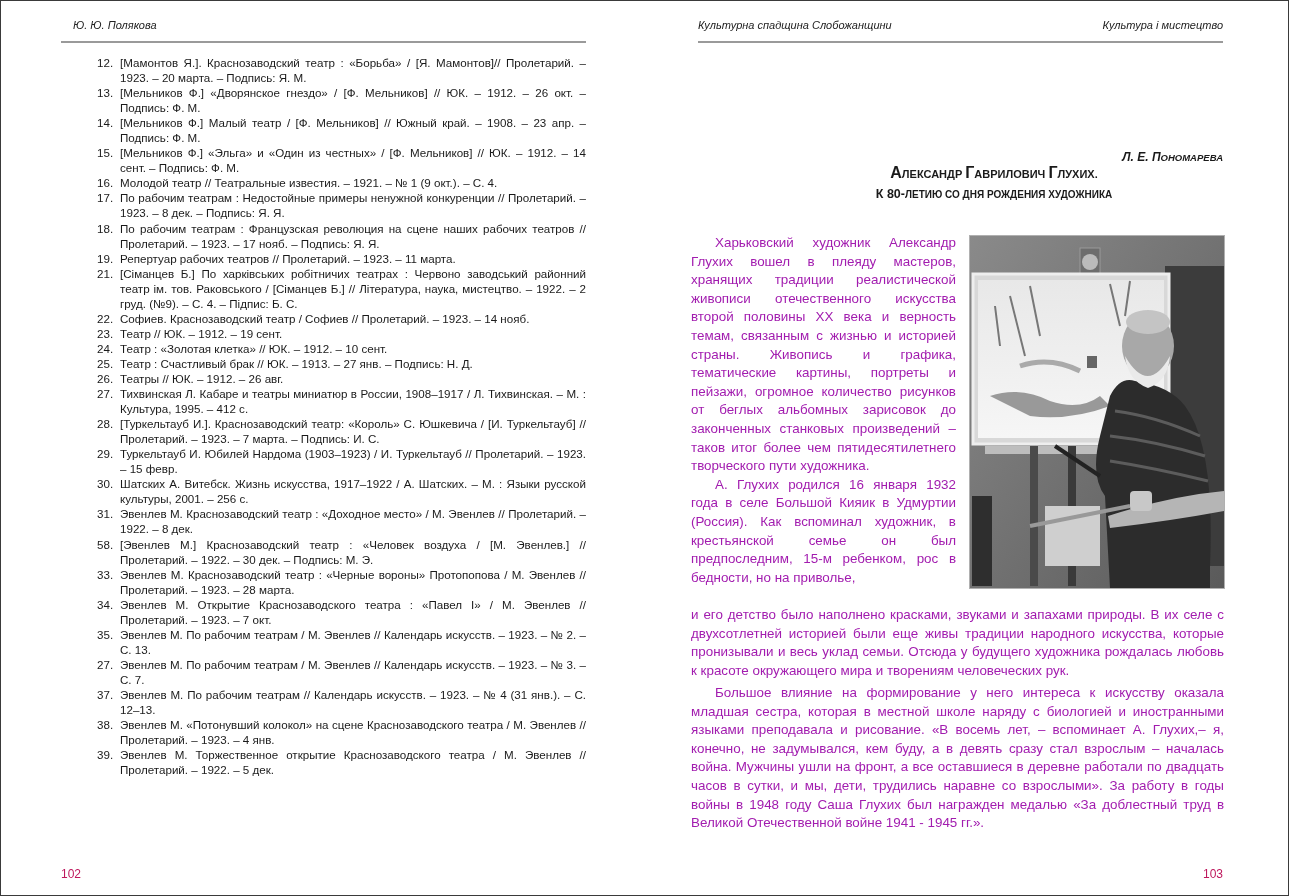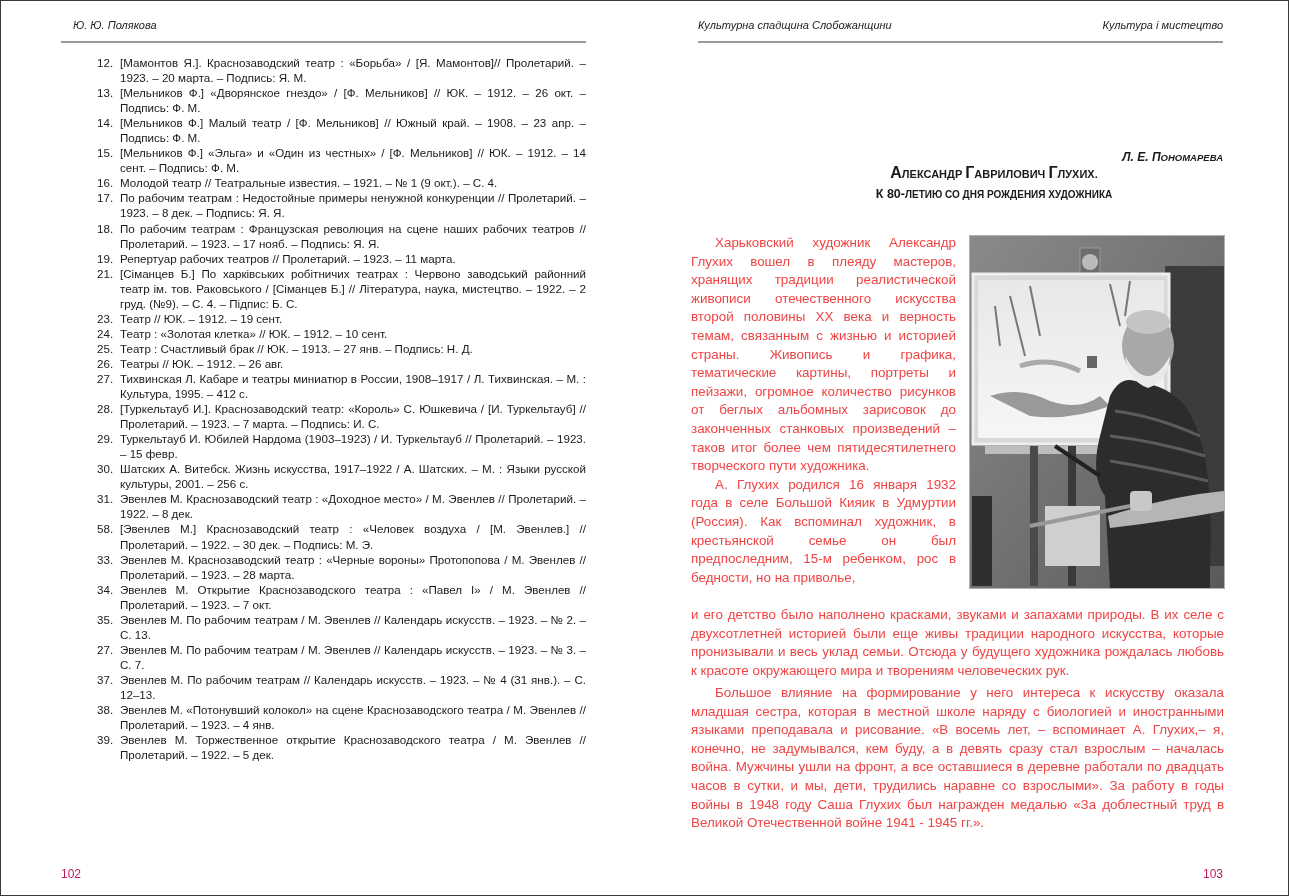--- a/index.html
+++ b/index.html
@@ -27,21 +27,21 @@
   .title { position:absolute; left:56px; width:586px; top:162px; text-align:center; font-weight:bold; }
   .title .l1 { font-size:16px; line-height:20px; }
   .title .l1 .sm { font-size:11px; }
   .title .l2 { font-size:12.5px; line-height:20px; }
   .title .l2 .sm { font-size:10px; }
 
   .photo { position:absolute; left:324px; top:234px; width:254px; height:352px;
            border:1px solid #b0b0b0; overflow:hidden; background:#555; }
   .photo svg { display:block; }
 
-  .body-text { font-size:13.4px; line-height:18.6px; text-align:justify; color:#ef4444; }
+  .body-text { font-size:13.4px; line-height:18.6px; text-align:justify; color:#a21caf; }
   .col-narrow { position:absolute; left:46px; top:233px; width:265px; }
   .col-full { position:absolute; left:46px; top:589px; width:533px;margin-top:16px; }
   .col-full2 { position:absolute; left:46px; top:683px; width:533px; }
   .body-text p { margin:0; text-indent:24px; }
   .body-text p.cont { text-indent:0; }
 </style>
 </head>
 <body>
 
 <div class="spread">
@@ -79,20 +79,24 @@
           <span class="num">18.</span>
           <span class="txt">По рабочим театрам : Французская революция на сцене наших рабочих театров // Пролетарий. – 1923. – 17 нояб. – Подпись: Я. Я.</span>
         </li>
       <li>
           <span class="num">19.</span>
           <span class="txt">Репертуар рабочих театров // Пролетарий. – 1923. – 11 марта.</span>
         </li>
       <li>
           <span class="num">21.</span>
           <span class="txt">[Сіманцев Б.] По харківських робітничих театрах : Червоно заводський районний театр ім. тов. Раковського / [Сіманцев Б.] // Література, наука, мистецтво. – 1922. – 2 груд. (№9). – С. 4. – Підпис: Б. С.</span>
+        </li>
+      <li>
+          <span class="num">22.</span>
+          <span class="txt">Софиев. Краснозаводский театр / Софиев // Пролетарий. – 1923. – 14 нояб.</span>
         </li>
       <li>
           <span class="num">23.</span>
           <span class="txt">Театр // ЮК. – 1912. – 19 сент.</span>
         </li>
       <li>
           <span class="num">24.</span>
           <span class="txt">Театр : «Золотая клетка» // ЮК. – 1912. – 10 сент.</span>
         </li>
       <li>

